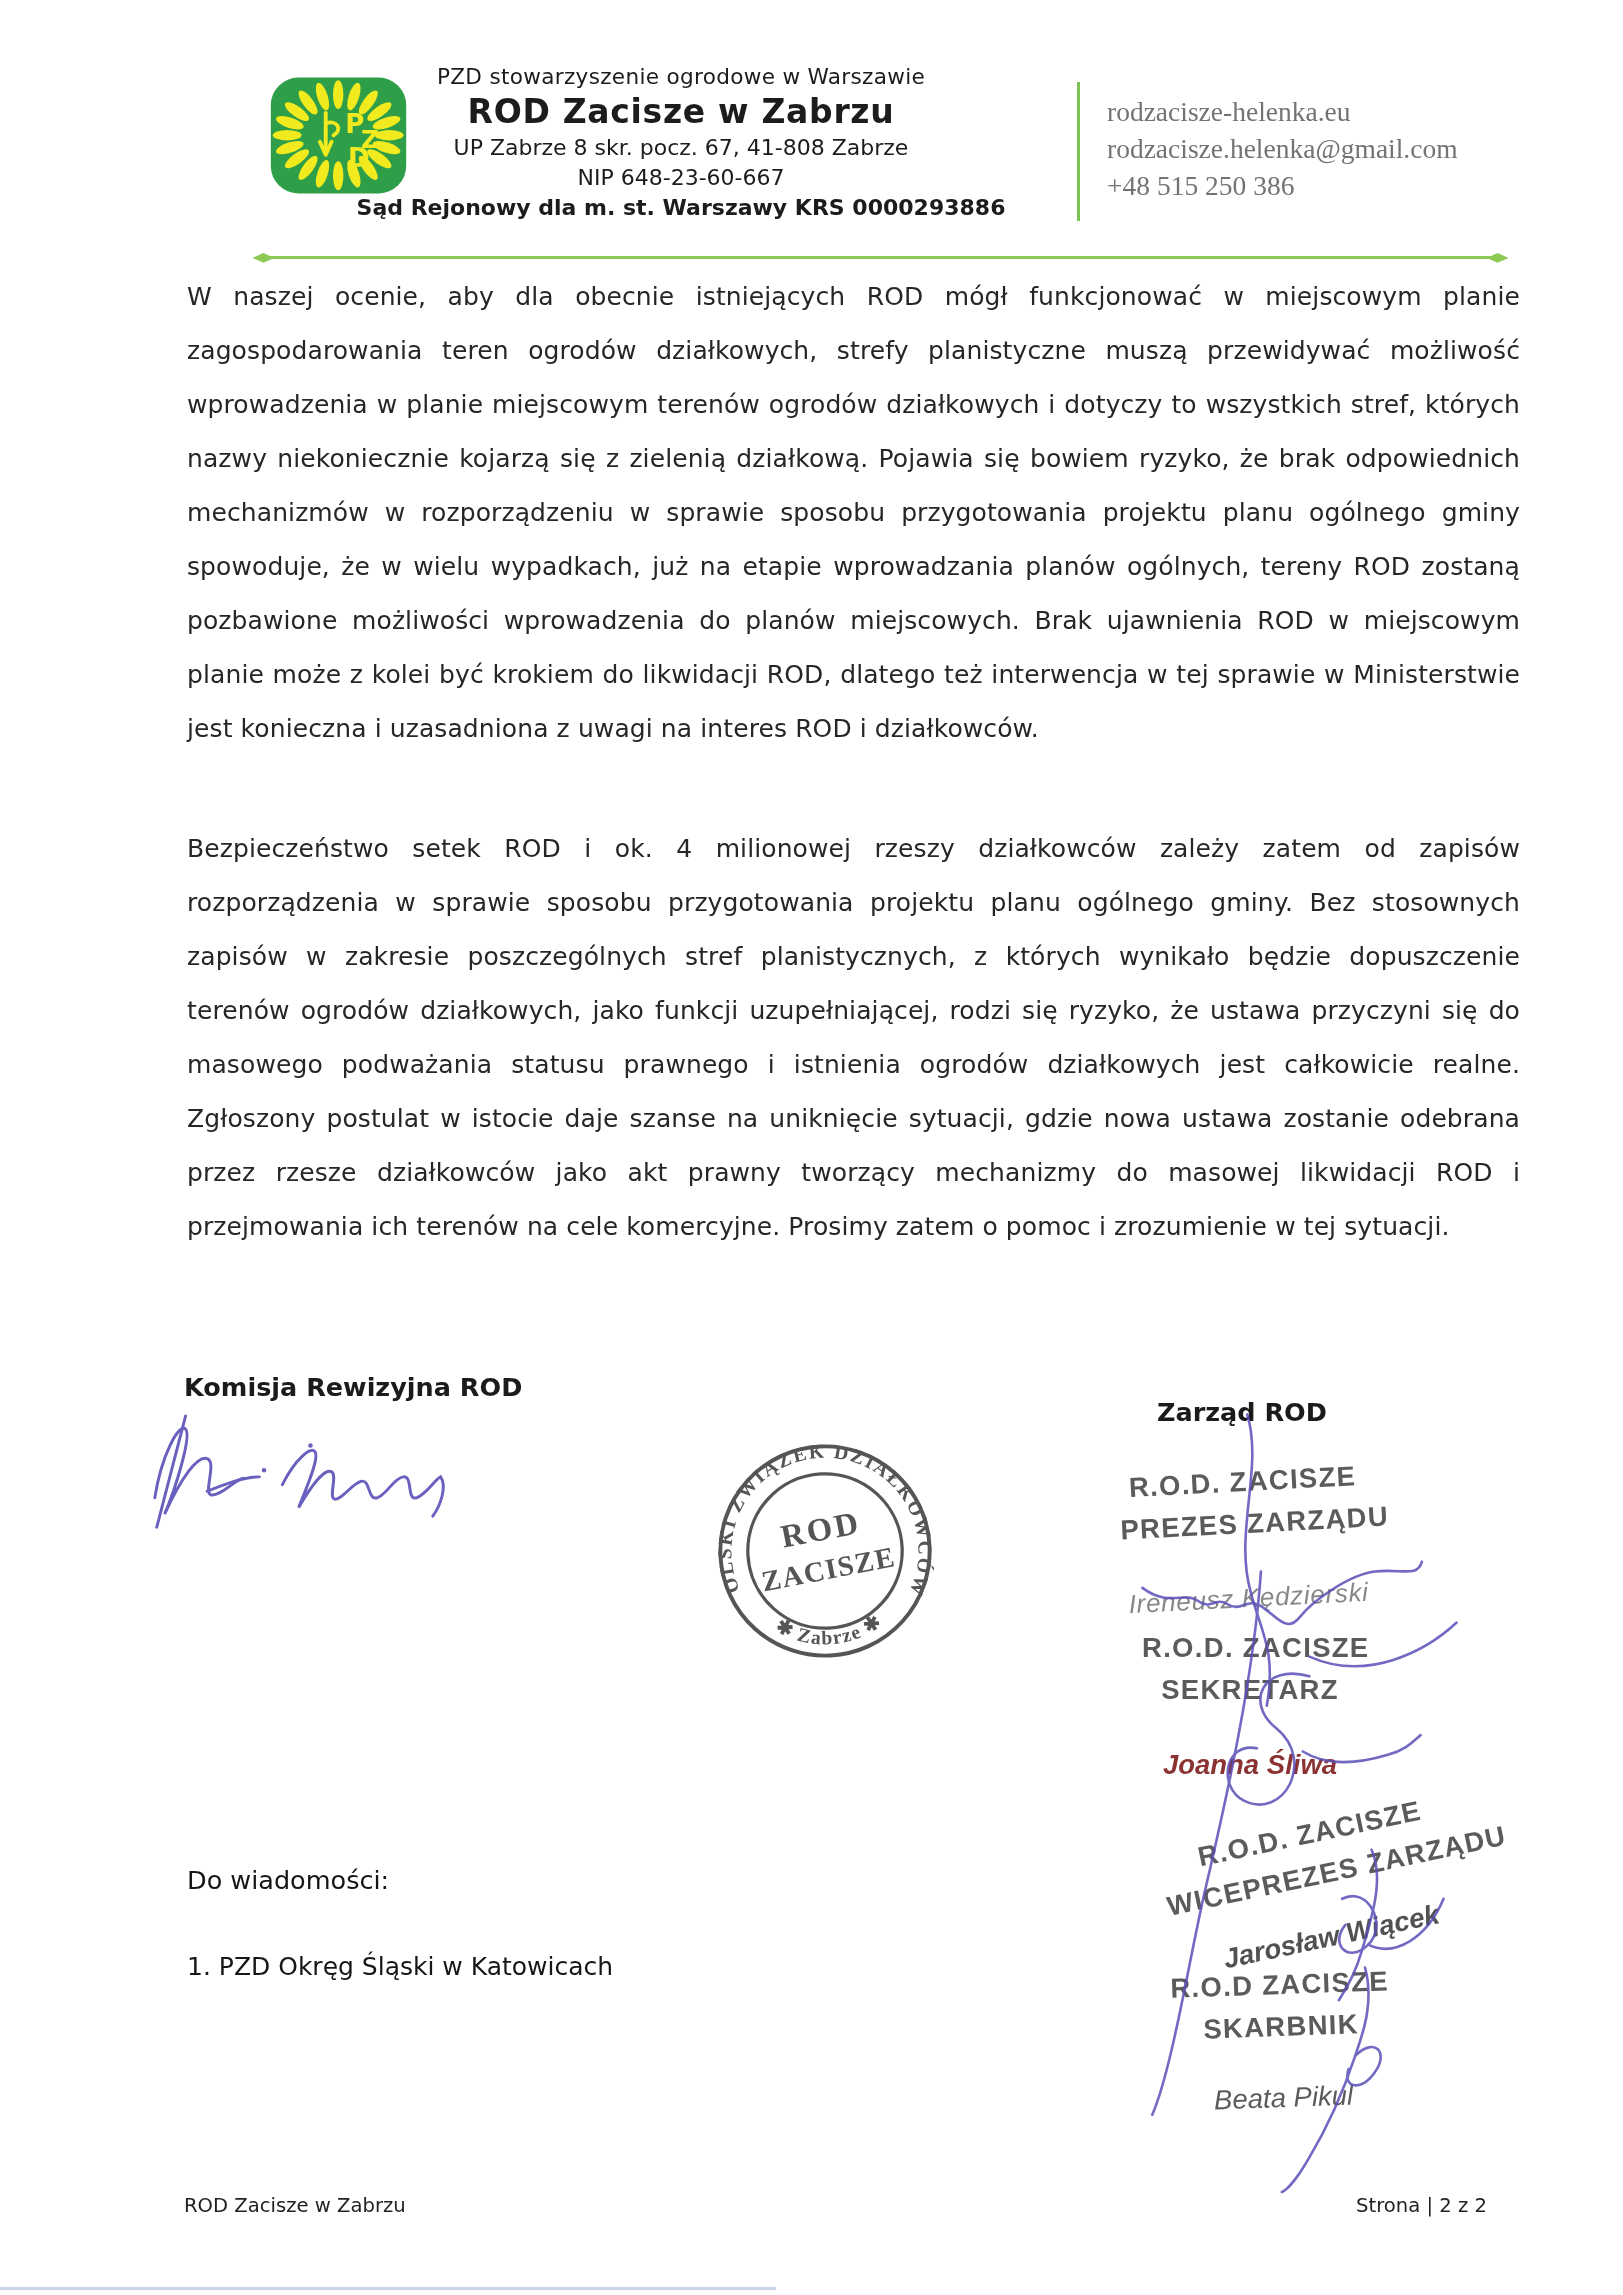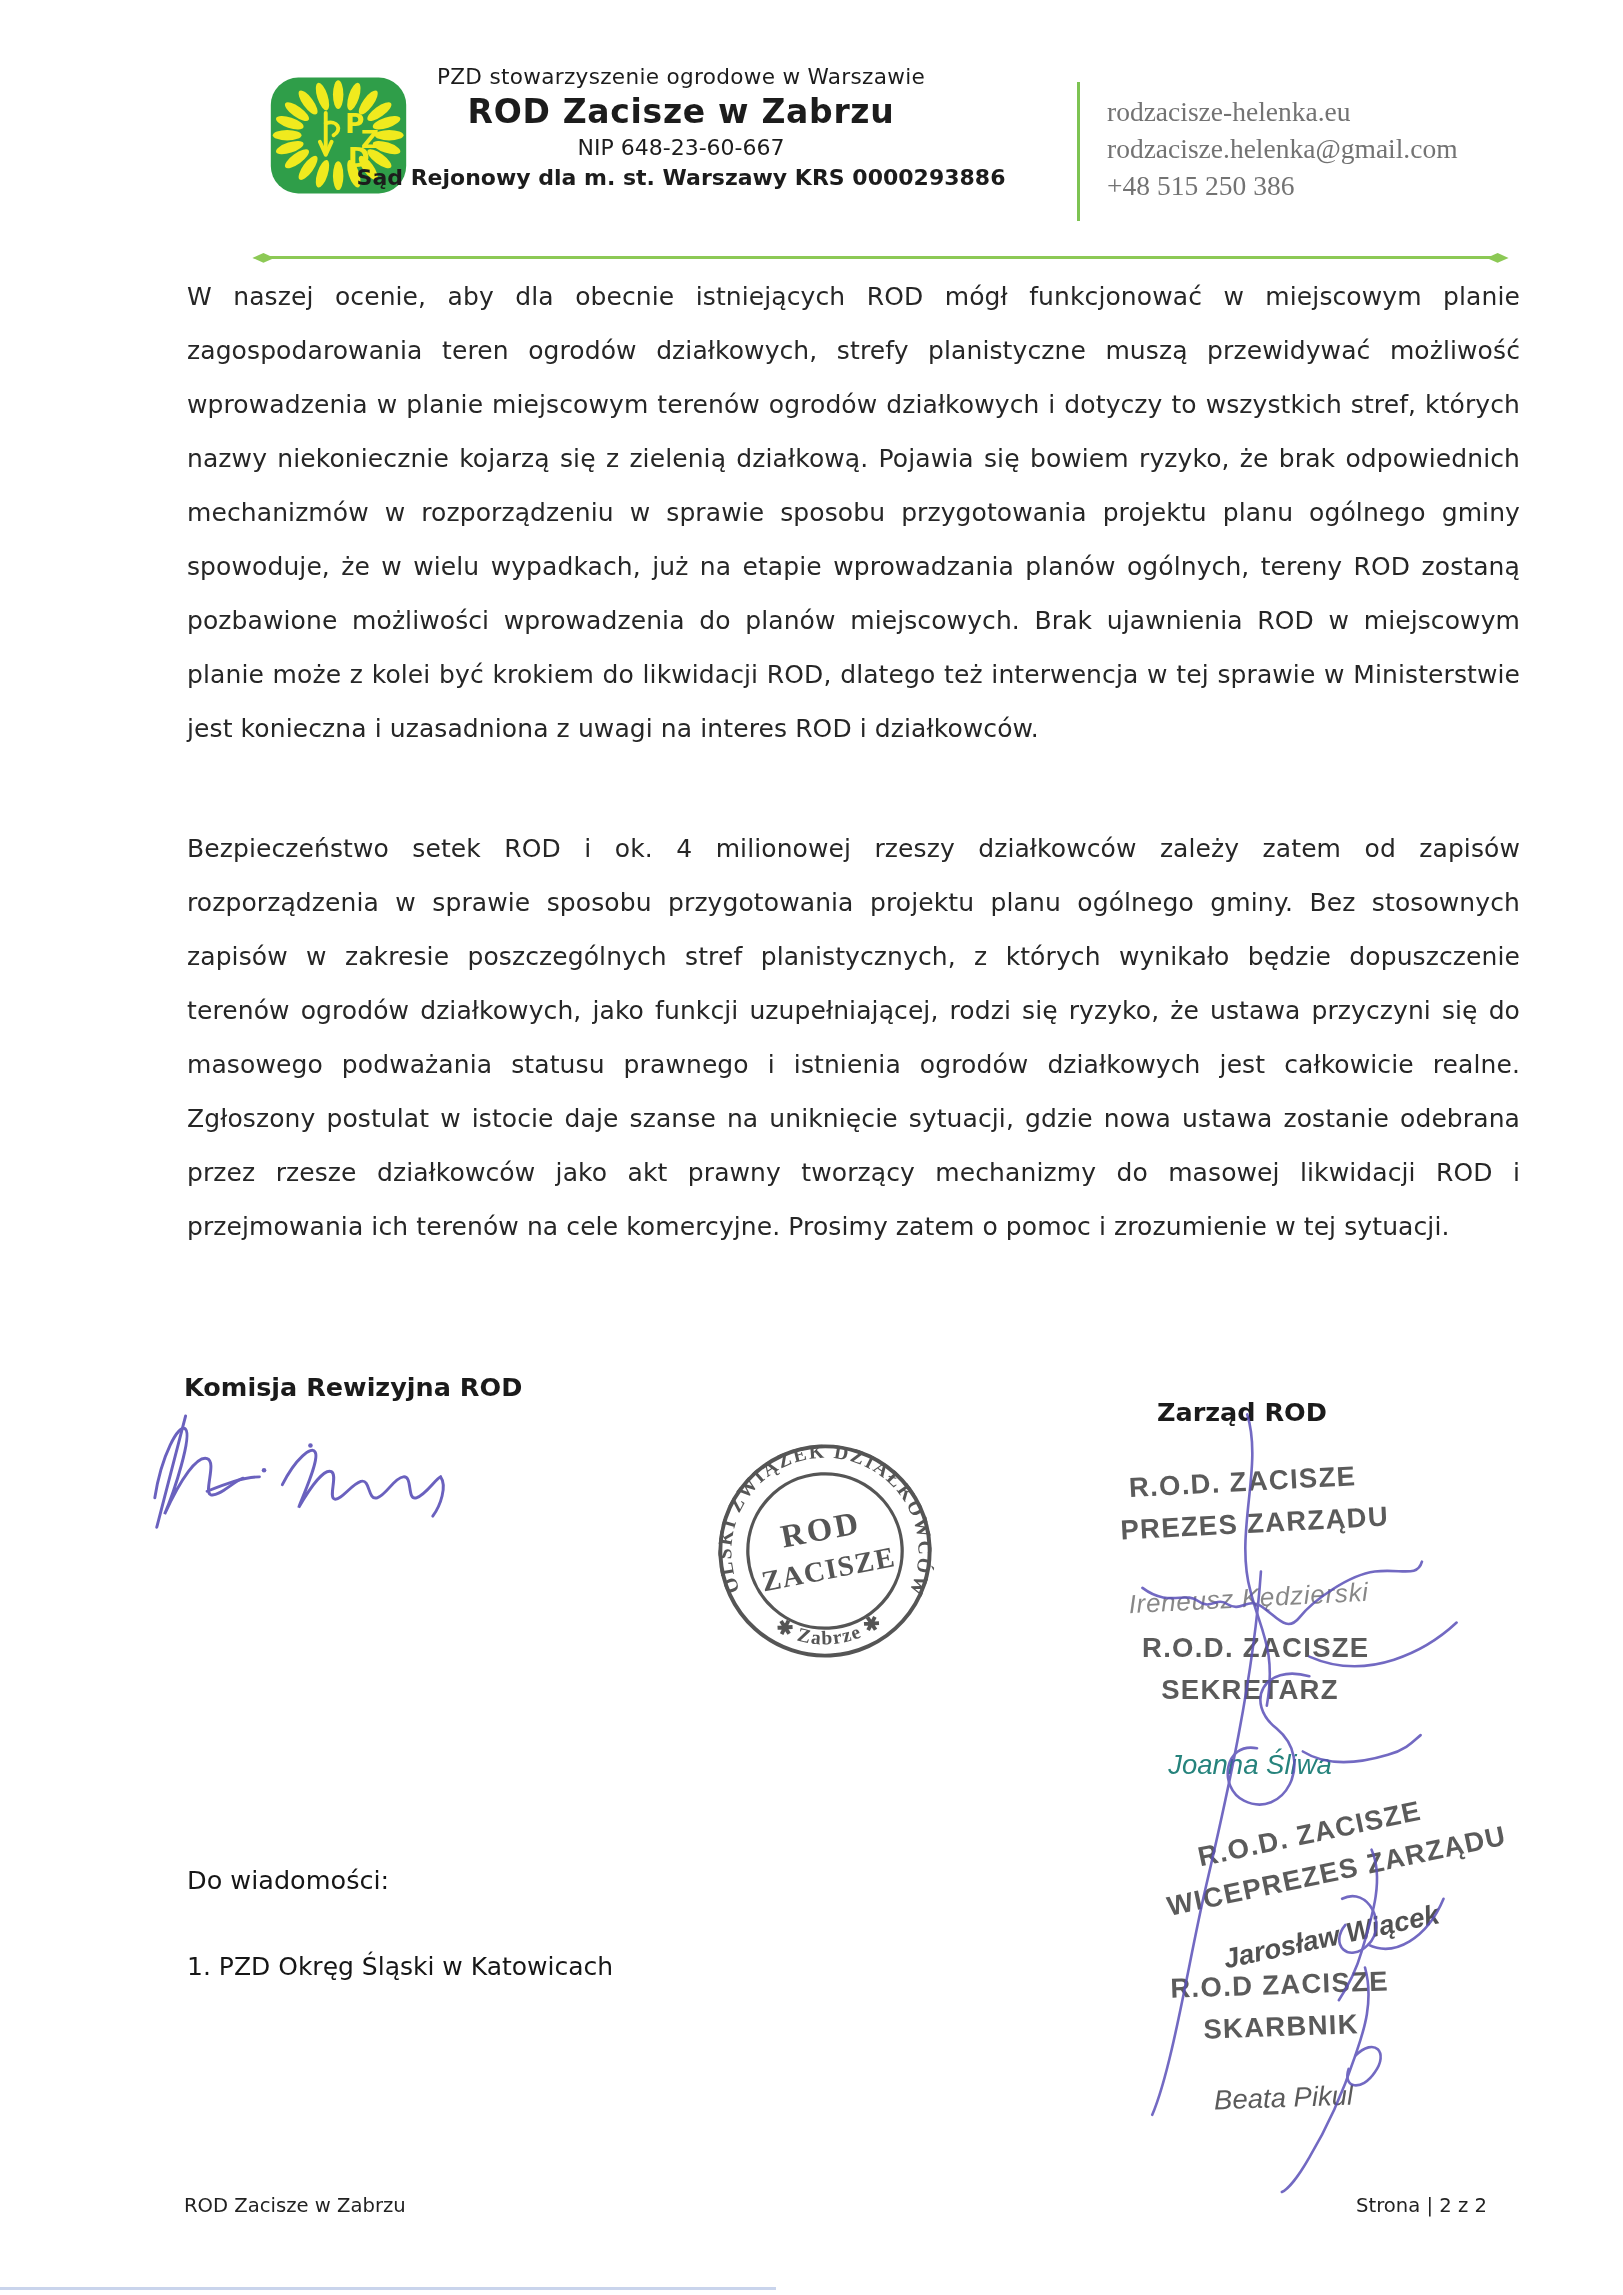--- a/index.html
+++ b/index.html
@@ -50,21 +50,21 @@
   .stamp-center2{font-family:"Liberation Serif","DejaVu Serif",serif;font-weight:bold;
     font-size:44px;letter-spacing:2px;fill:#474747;text-anchor:middle;}
 
   .stamp{font-family:"Liberation Sans","DejaVu Sans",sans-serif;text-align:center;
     color:#4a4a4a;opacity:.9;}
   .stamp .org,.stamp .role{font-size:27.5px;font-weight:700;letter-spacing:1.3px;line-height:42px;white-space:nowrap;}
   .stamp .name{font-style:italic;white-space:nowrap;}
   .stamp1{left:1121px;top:1461px;width:249px;transform:rotate(-3deg);}
   .stamp1 .name{margin-top:38px;font-size:26px;color:#7b7b7b;letter-spacing:0.7px;}
   .stamp2{left:1142px;top:1627px;width:216px;}
-  .stamp2 .name{margin-top:38px;font-size:27.5px;font-weight:400;color:#0f766e;}
+  .stamp2 .name{margin-top:38px;font-size:27.5px;font-weight:700;color:#7f1d1d;}
   .stamp3{left:1166px;top:1812px;width:308px;transform:rotate(-12deg);}
   .stamp3 .name{margin-top:26px;font-size:27.5px;font-weight:700;color:#3f3f3f;}
   .stamp4{left:1170px;top:1964px;width:223px;transform:rotate(-2deg);}
   .stamp4 .name{margin-top:34px;font-size:27.5px;color:#4a4a4a;}
   .pen-overlay{left:1113px;top:1375px;width:432px;height:825px;pointer-events:none;}
 
   
   .do-heading{left:187px;top:1865px;font-size:25.5px;font-weight:500;color:#161616;}
   .do-item{left:187px;top:1952px;font-size:25px;font-weight:500;color:#161616;text-align:right;}
   .footer-left{left:184px;top:2194px;font-size:19.6px;color:#222;}
@@ -108,20 +108,21 @@
     <g font-family="DejaVu Sans, sans-serif" font-weight="bold" fill="#f0ea1e">
       <text x="118" y="88" font-size="40">P</text>
       <text x="142" y="112" font-size="38">Z</text>
       <text x="122" y="140" font-size="40">D</text>
     </g>
   </svg>
 
   <div class="abs org-block">
     <div class="org-line1">PZD stowarzyszenie ogrodowe w Warszawie</div>
     <div class="org-name">ROD Zacisze w Zabrzu</div>
+    <div class="org-address">UP Zabrze 8 skr. pocz. 67, 41-808 Zabrze</div>
     <div class="org-nip">NIP 648-23-60-667</div>
     <div class="org-court">Sąd Rejonowy dla m. st. Warszawy KRS 0000293886</div>
   </div>
 
   <div class="abs vline"></div>
 
   <div class="abs contact">
     <div>rodzacisze-helenka.eu</div>
     <div>rodzacisze.helenka@gmail.com</div>
     <div>+48 515 250 386</div>

